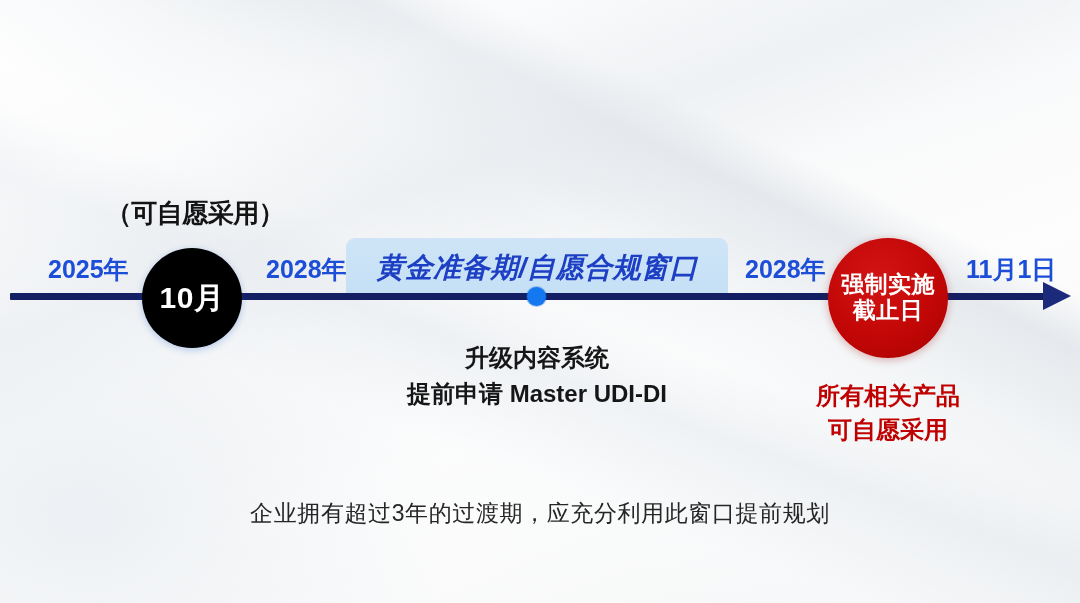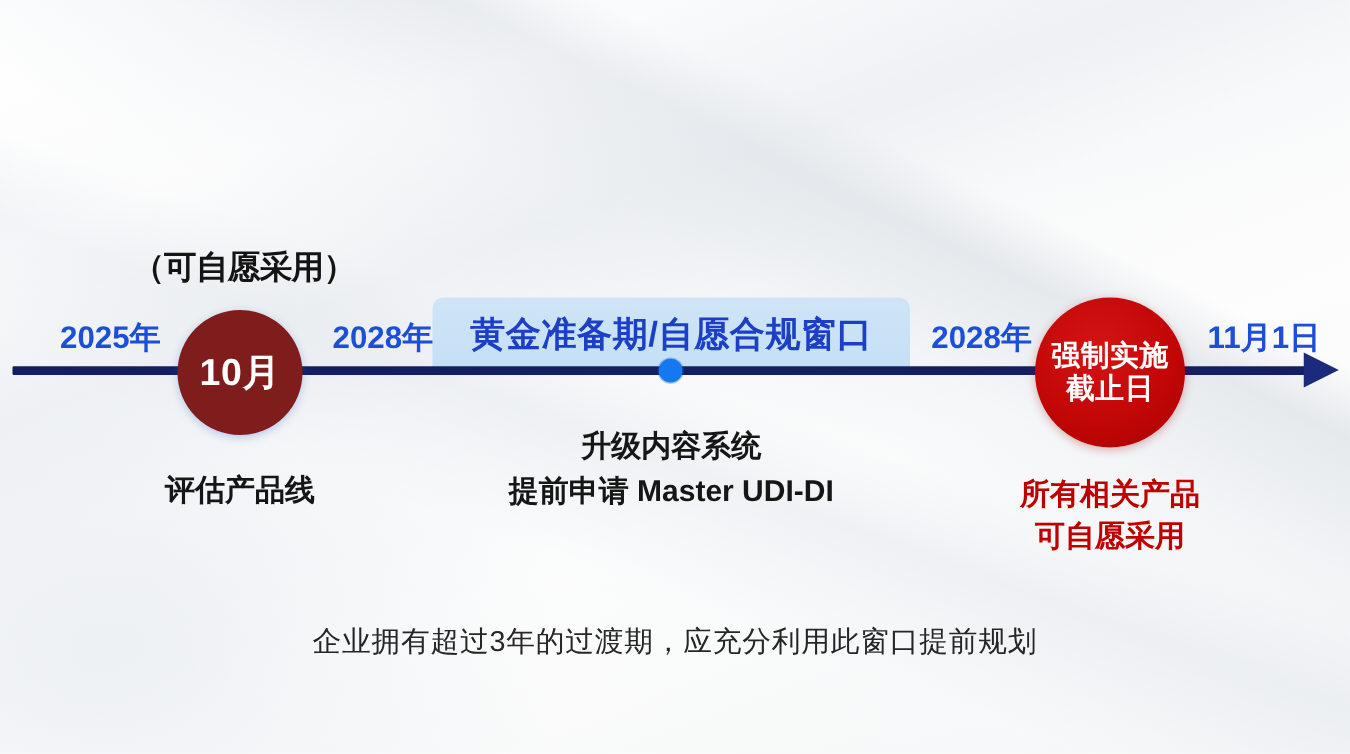--- a/index.html
+++ b/index.html
@@ -99,38 +99,39 @@
     position: absolute;
     left: 346px;
     top: 238px;
     width: 382px;
     height: 59px;
     background: linear-gradient(180deg, #cfe5f7 0%, #c4dff5 100%);
     border-radius: 9px 9px 0 0;
     display: flex;
     align-items: center;
     justify-content: center;
+    font-style: italic;
   }
   .window-band-label {
     font-size: 28px;
     font-weight: 700;
     color: #1d3fc4;
     letter-spacing: 0.5px;
     white-space: nowrap;
   }
 
   
   .marker-circle-blue {
     position: absolute;
     left: 142px;
     top: 248px;
     width: 100px;
     height: 100px;
     border-radius: 50%;
-    background: #7f1d1d;
+    background: #000000;
     display: flex;
     align-items: center;
     justify-content: center;
     box-shadow: 0 2px 7px rgba(20,90,200,0.28);
   }
   .marker-circle-blue .marker-text {
     color: #ffffff;
     font-size: 30px;
     font-weight: 700;
     letter-spacing: 0.5px;
@@ -281,21 +282,20 @@
     <span class="marker-text">10月</span>
   </div>
 
   <div class="marker-dot-blue"></div>
 
   <div class="marker-circle-red">
     <span class="marker-text">强制实施</span>
     <span class="marker-text">截止日</span>
   </div>
 
-  <div class="callout-below-blue">评估产品线</div>
 
   <div class="callout-center">
     <div>升级内容系统</div>
     <div>提前申请 Master UDI-DI</div>
   </div>
 
   <div class="callout-red">
     <div>所有相关产品</div>
     <div>可自愿采用</div>
   </div>

